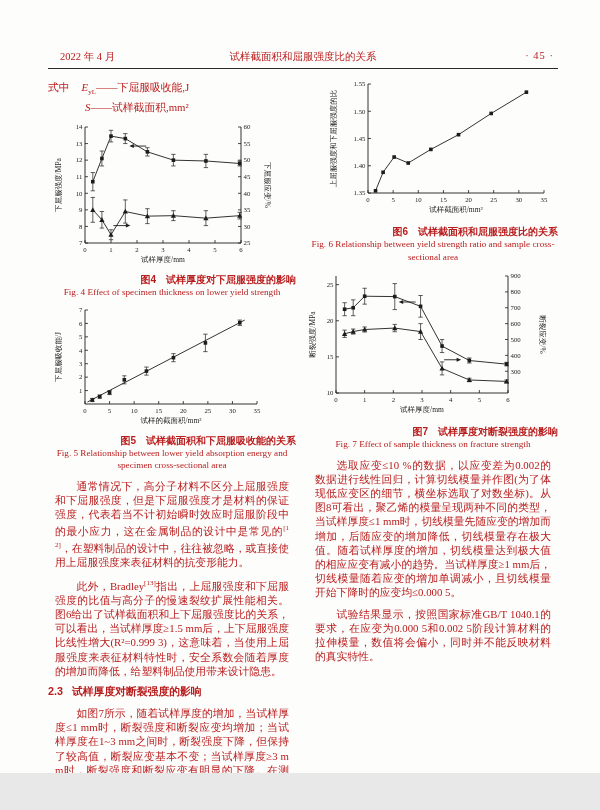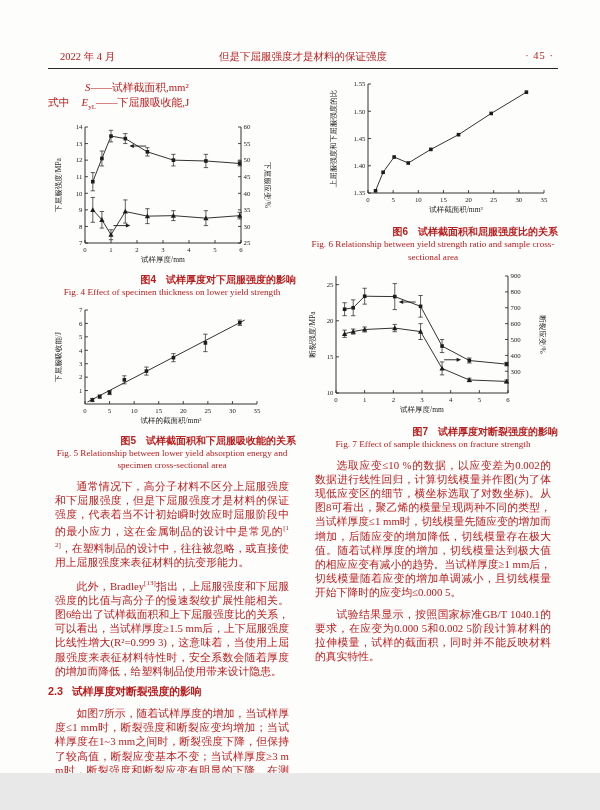--- a/index.html
+++ b/index.html
@@ -38,32 +38,32 @@
     font-family:"Liberation Sans","DejaVu Sans",sans-serif;}
   .sec-head .sec-num{margin-right:9px;}
 </style>
 </head>
 <body>
 
 <div class="page">
 
   <div class="hdr">
     <span class="hdr-date">2022 年 4 月</span>
-    <span class="hdr-title">但是下屈服强度才是材料的保证强度</span>
+    <span class="hdr-title">试样截面积和屈服强度比的关系</span>
     <span class="hdr-page">· 45 ·</span>
   </div>
 
   <div class="col col-left">
 
     <div class="formula-note">
+      <div class="fline">
+        <span class="fprefix">式中</span><span class="fsym"><i>E</i><sub>yL</sub></span><span>——</span><span>下屈服吸收能,J</span>
+      </div>
       <div class="fline fline2">
         <span class="fsym"><i>S</i></span><span>——</span><span>试样截面积,mm²</span>
-      </div>
-      <div class="fline">
-        <span class="fprefix">式中</span><span class="fsym"><i>E</i><sub>yL</sub></span><span>——</span><span>下屈服吸收能,J</span>
       </div>
     </div>
 
     <svg class="chart" width="248" height="152" viewBox="0 0 248 152">
         <line x1="37" y1="8" x2="37" y2="124" stroke="#1c1c1c" stroke-width="0.9"></line>
         <line x1="193" y1="8" x2="193" y2="124" stroke="#1c1c1c" stroke-width="0.9"></line>
         <line x1="37" y1="124" x2="193" y2="124" stroke="#1c1c1c" stroke-width="0.9"></line>
         <line x1="37" y1="124" x2="37" y2="121" stroke="#1c1c1c" stroke-width="0.8"></line>
         <text x="37" y="132.5" font-size="6.8" text-anchor="middle" fill="#1c1c1c" font-family="Liberation Serif, DejaVu Serif, serif">0</text>
         <line x1="63" y1="124" x2="63" y2="121" stroke="#1c1c1c" stroke-width="0.8"></line>
@@ -426,16 +426,16 @@
         <line x1="93.66666666666667" y1="33.999999999999986" x2="107.66666666666667" y2="33.999999999999986" stroke="#1c1c1c" stroke-width="0.9"></line>
         <path d="M 90.66666666666667 33.999999999999986 L 95.16666666666667 31.999999999999986 L 95.16666666666667 35.999999999999986 Z" fill="#1c1c1c"></path>
         <line x1="136.1" y1="91.77777777777777" x2="150.1" y2="91.77777777777777" stroke="#1c1c1c" stroke-width="0.9"></line>
         <path d="M 153.1 91.77777777777777 L 148.6 89.77777777777777 L 148.6 93.77777777777777 Z" fill="#1c1c1c"></path>
       </svg>
     <div class="cap-cn">图7　试样厚度对断裂强度的影响</div>
     <div class="cap-en">Fig. 7  Effect of sample thickness on fracture strength</div>
 
 
     <p class="para"><span>选取应变≤10 %的数据，以应变差为0.002的数据进行线性回归，计算切线模量并作图(为了体现低应变区的细节，横坐标选取了对数坐标)。从图8可看出，聚乙烯的模量呈现两种不同的类型，当试样厚度≤1 mm时，切线模量先随应变的增加而增加，后随应变的增加降低，切线模量存在极大值。随着试样厚度的增加，切线模量达到极大值的相应应变有减小的趋势。当试样厚度≥1 mm后，切线模量随着应变的增加单调减小，且切线模量开始下降时的应变均≤0.000 5。</span></p>
-    <p class="para"><span>试验结果显示，按照国家标准GB/T 1040.1的要求，在应变为0.000 5和0.002 5阶段计算材料的拉伸模量，试样的截面积，同时并不能反映材料的真实特性。</span></p>
+    <p class="para"><span>试验结果显示，按照国家标准GB/T 1040.1的要求，在应变为0.000 5和0.002 5阶段计算材料的拉伸模量，数值将会偏小，同时并不能反映材料的真实特性。</span></p>
   </div>
 
 </div>
 
 </body></html>

